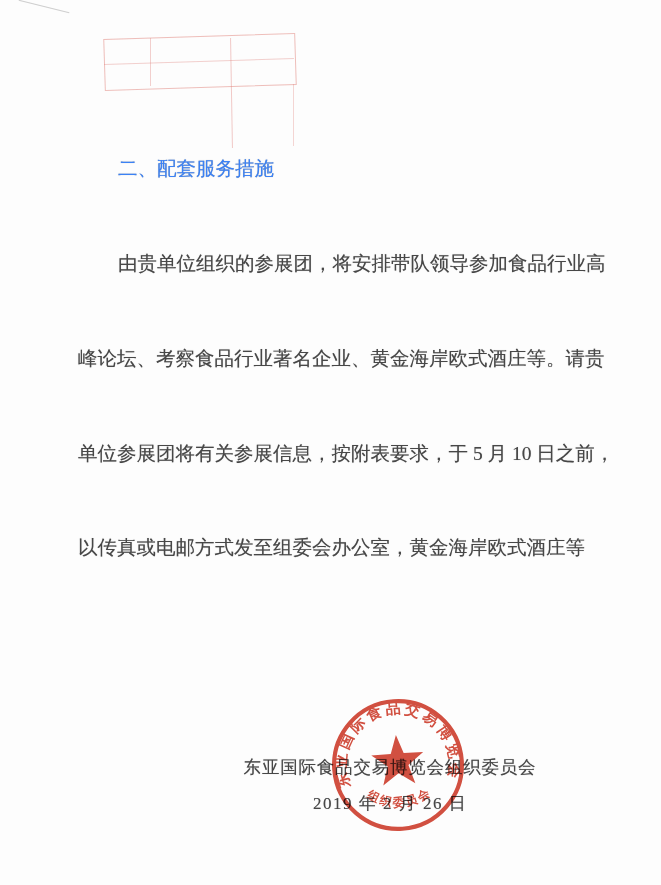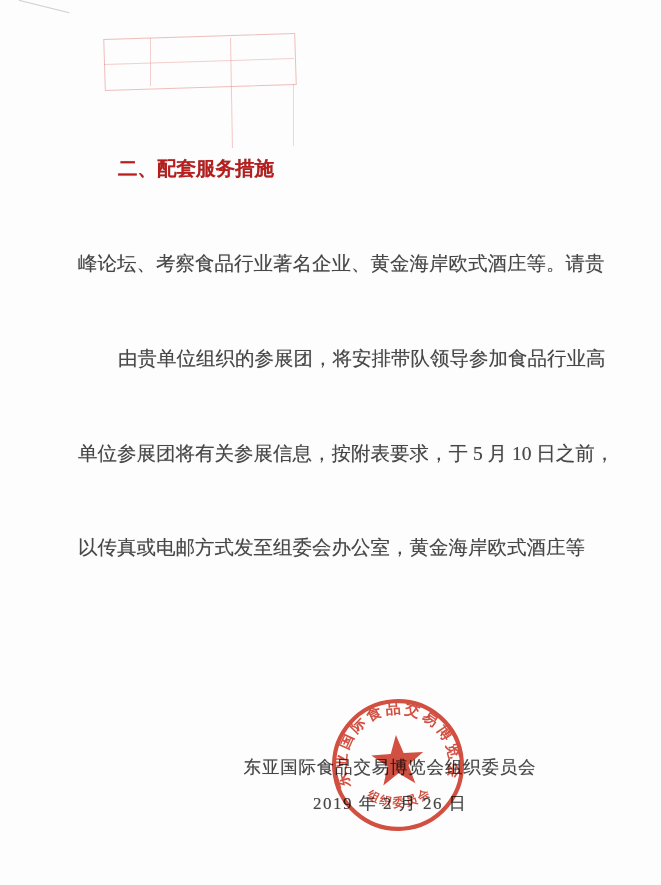--- a/index.html
+++ b/index.html
@@ -23,21 +23,21 @@
 
   
   .textflow{
     position:absolute;left:78px;top:90px;width:520px;
     font-size:19.5px;line-height:31.6px;
     color:#474747;white-space:pre;
     text-shadow:0 0 .7px rgba(80,80,80,.55);
   }
   .line{height:31.6px;}
   .ind2{padding-left:40px;}
-  .bold{font-weight:700;color:#b91c1c;}
+  .bold{font-weight:400;color:#3b82f6;}
 
   
   .signature{
     position:absolute;left:230px;top:755px;width:320px;
     text-align:center;color:#474747;
     text-shadow:0 0 .7px rgba(80,80,80,.55);
   }
   .sig-org{font-size:17.5px;letter-spacing:.8px;}
   .sig-date{font-size:17px;margin-top:13px;letter-spacing:1.5px;}
 
@@ -56,22 +56,22 @@
 
   <div class="ghost g-rect"></div>
   <div class="ghost g-hline"></div>
   <div class="ghost g-v1"></div>
   <div class="ghost g-v2"></div>
   <div class="ghost g-v3"></div>
   <div class="ghost g-scratch"></div>
 
   <div class="textflow">
     <div class="line ind2 bold">二、配套服务措施</div>
+    <div class="line ind2">由贵单位组织的参展团，将安排带队领导参加食品行业高</div>
     <div class="line">峰论坛、考察食品行业著名企业、黄金海岸欧式酒庄等。请贵</div>
-    <div class="line ind2">由贵单位组织的参展团，将安排带队领导参加食品行业高</div>
     <div class="line">单位参展团将有关参展信息，按附表要求，于 5 月 10 日之前，</div>
     <div class="line">以传真或电邮方式发至组委会办公室，黄金海岸欧式酒庄等</div>
     
     
     
     
     
     
     
     

